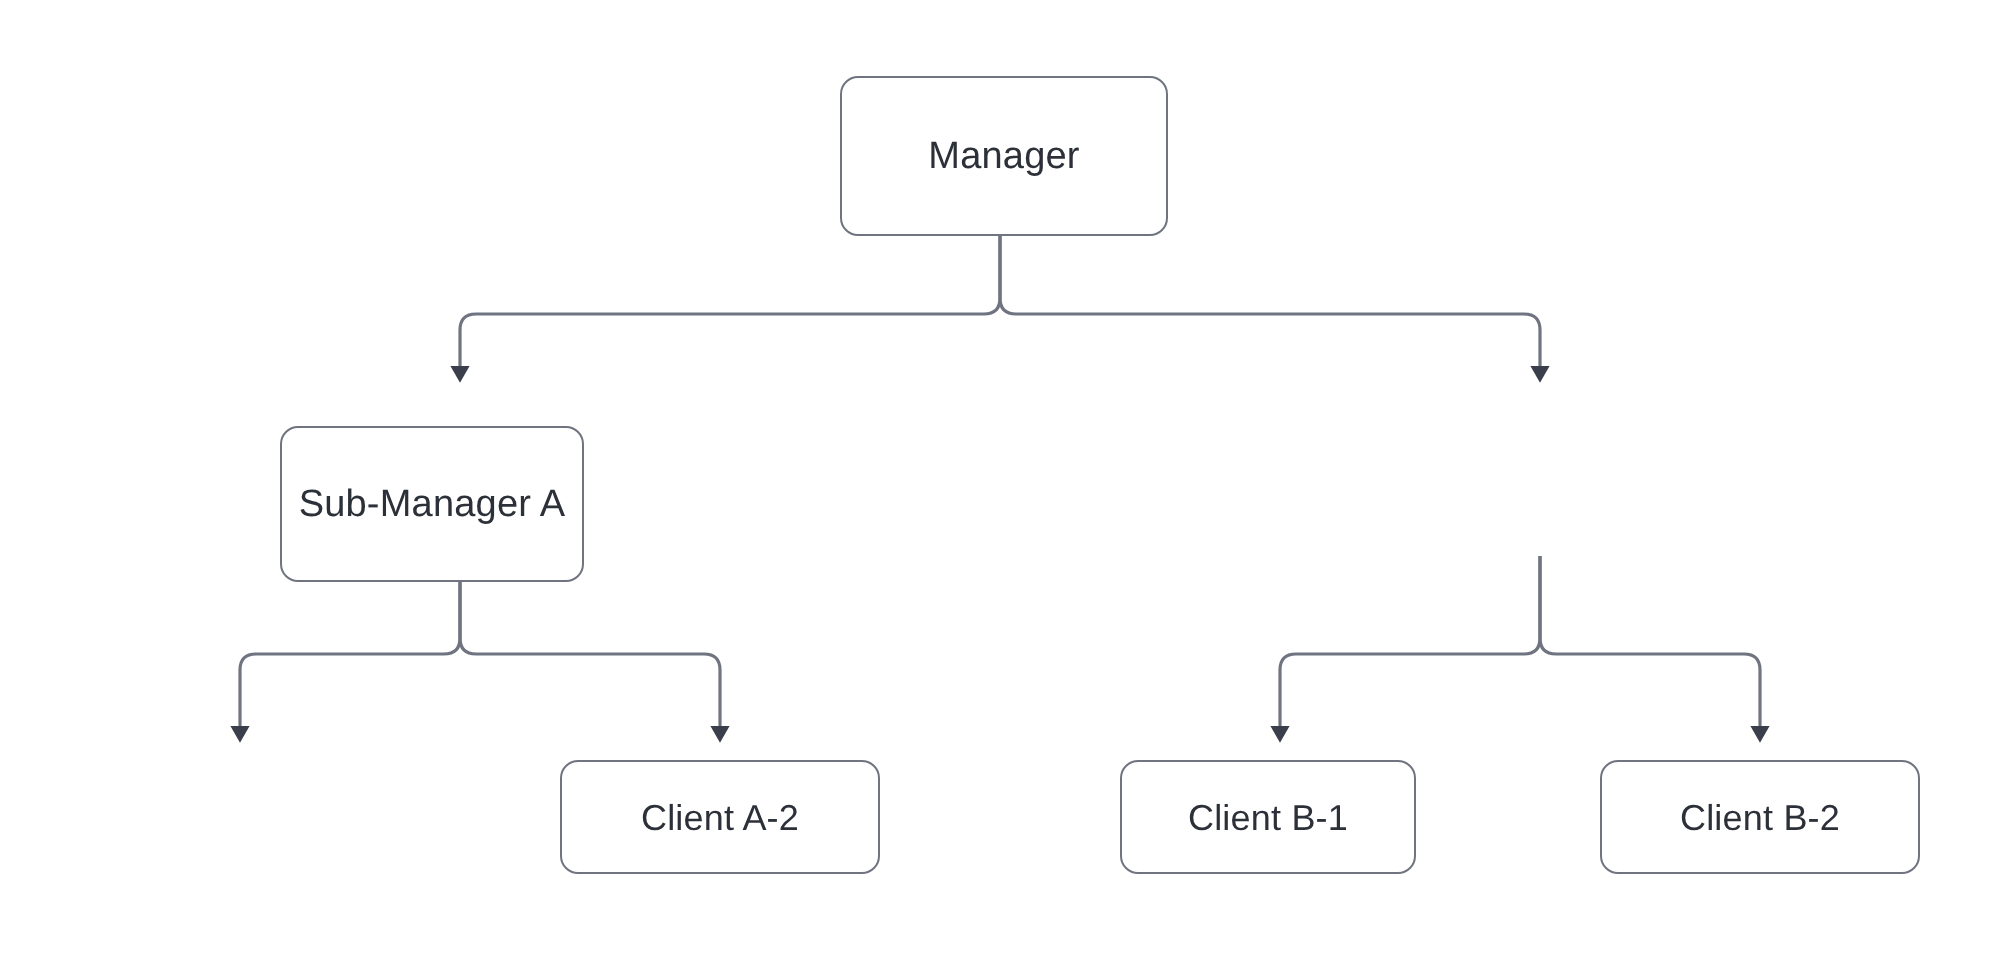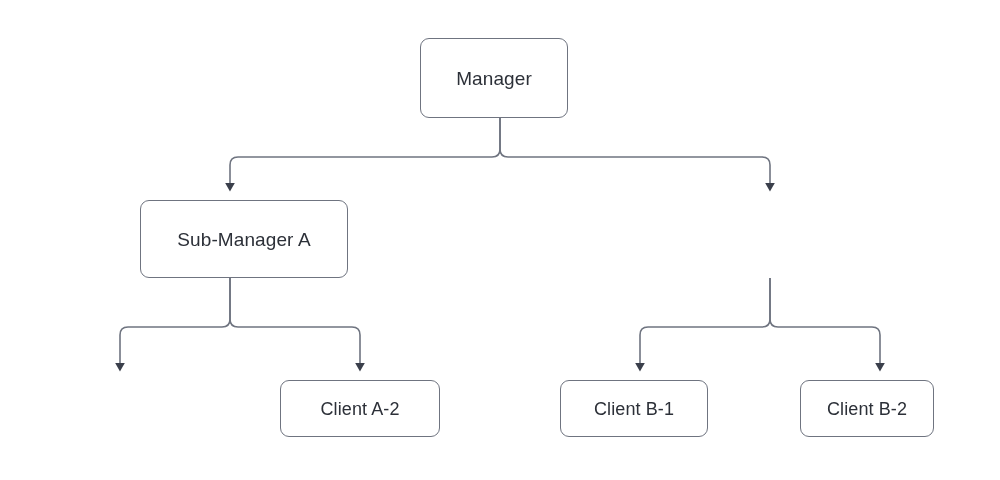--- a/index.html
+++ b/index.html
@@ -71,35 +71,35 @@
       <path d="M 230 278 L 230 319 Q 230 327 222 327 L 128 327 Q 120 327 120 335 L 120 366" marker-end="url(#arrow-head)"></path>
 
       <path d="M 230 278 L 230 319 Q 230 327 238 327 L 352 327 Q 360 327 360 335 L 360 366" marker-end="url(#arrow-head)"></path>
 
       <path d="M 770 278 L 770 319 Q 770 327 762 327 L 648 327 Q 640 327 640 335 L 640 366" marker-end="url(#arrow-head)"></path>
 
       <path d="M 770 278 L 770 319 Q 770 327 778 327 L 872 327 Q 880 327 880 335 L 880 366" marker-end="url(#arrow-head)"></path>
     </g>
   </svg>
 
-  <div class="node level-1" style="left:420px; top:38px; width:148px; height:80px;">
+  <div class="node level-1" style="left:420px; top:38px; width:164px; height:80px;">
     <span class="node-label">Manager</span>
   </div>
 
-  <div class="node level-2" style="left:140px; top:200px; width:208px; height:78px;">
+  <div class="node level-2" style="left:140px; top:213px; width:152px; height:78px;">
     <span class="node-label">Sub-Manager A</span>
   </div>
 
 
 
   <div class="node level-3" style="left:280px; top:380px; width:160px; height:57px;">
     <span class="node-label">Client A-2</span>
   </div>
 
   <div class="node level-3" style="left:560px; top:380px; width:148px; height:57px;">
     <span class="node-label">Client B-1</span>
   </div>
 
-  <div class="node level-3" style="left:800px; top:380px; width:134px; height:57px;">
+  <div class="node level-3" style="left:800px; top:380px; width:160px; height:57px;">
     <span class="node-label">Client B-2</span>
   </div>
 
 </div>
 
 </body></html>

